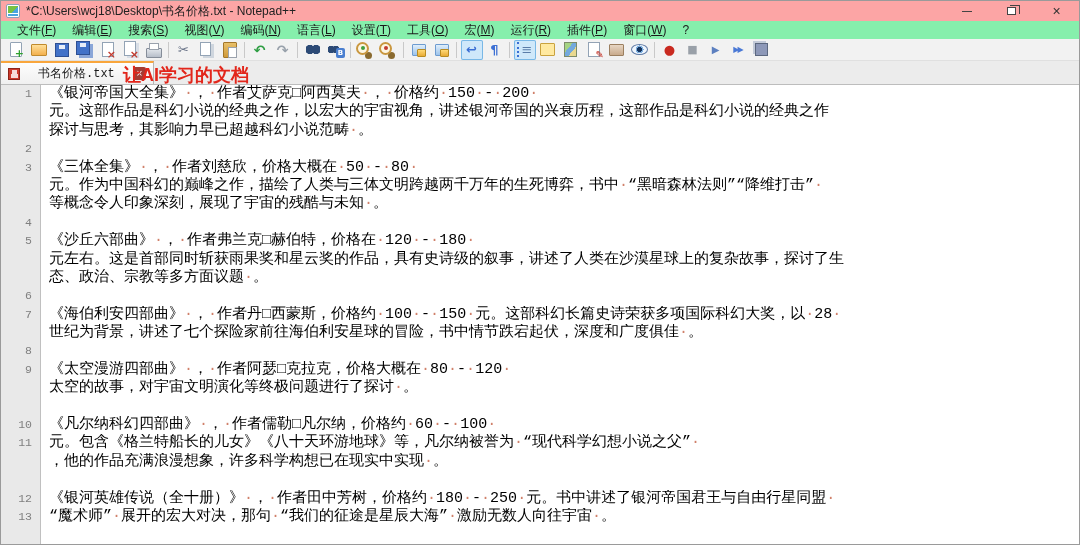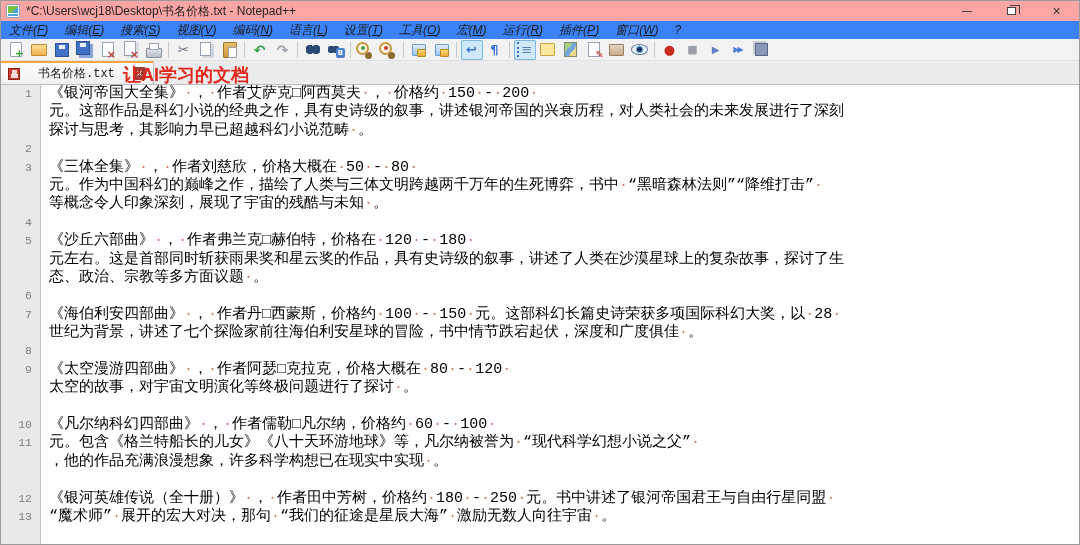--- a/index.html
+++ b/index.html
@@ -14,21 +14,21 @@
   .app-icon::after { content: ''; position: absolute; left: 1px; bottom: 1px; width: 10px; height: 2px; background: #4aa3df; }
   .title-text { font-size: 12px; color: #222; white-space: nowrap; }
   .win-controls { margin-left: auto; display: flex; height: 100%; }
   .wc { width: 45px; height: 100%; display: flex; align-items: center; justify-content: center; color: #444; cursor: default; }
   .wc-min { width: 10px; height: 1px; background: #444; display: inline-block; }
   .wc-restore { width: 9px; height: 8px; border: 1px solid #444; display: inline-block; position: relative; background: #fff; }
   .wc-restore::before { content: ''; position: absolute; left: 2px; top: -3px; width: 9px; height: 8px; border: 1px solid #444; border-left: none; border-bottom: none; }
   .wc-close { font-size: 14px; line-height: 14px; color: #333; }
 
   
-  .menubar { height: 18px; display: flex; align-items: center; padding-left: 0; background: #3b82f6; flex: 0 0 auto; font-style: italic; }
+  .menubar { height: 18px; display: flex; align-items: center; padding-left: 8px; background: #86efac; flex: 0 0 auto; }
   .menu-item { font-size: 12px; color: #1a1a1a; padding: 1px 8px; white-space: nowrap; }
   .menu-item u { text-decoration: underline; }
 
   
   .toolbar { height: 22px; display: flex; align-items: center; padding-left: 3px; background: #f2f2f2; border-bottom: 1px solid #e0e0e0; flex: 0 0 auto; }
   .tb { width: 22px; height: 20px; display: flex; align-items: center; justify-content: center; border-radius: 2px; margin: 0 0.5px; position: relative; }
   .tb.active { background: #cfe8fa; box-shadow: inset 0 0 0 1px #79b8e6; }
   .tsep { width: 1px; height: 16px; background: #c9c9c9; margin: 0 3px; }
   .ic { width: 17px; height: 17px; position: relative; display: flex; align-items: center; justify-content: center; font-family: "DejaVu Sans", sans-serif; }
 
@@ -266,21 +266,21 @@
         <div class="row">10</div>
         <div class="row">11</div>
         <div class="row"></div>
         <div class="row"></div>
         <div class="row">12</div>
         <div class="row">13</div>
         <div class="row"></div>
       </div>
     <div class="code">
         <div class="row">《银河帝国大全集》<span class="sp">·</span>，<span class="sp">·</span>作者艾萨克□阿西莫夫<span class="sp">·</span>，<span class="sp">·</span>价格约<span class="sp">·</span>150<span class="sp">·</span>-<span class="sp">·</span>200<span class="sp">·</span></div>
-        <div class="row">元。这部作品是科幻小说的经典之作，具有史诗级的叙事，讲述银河帝国的兴衰历程，对人类社会的未来发展进行了深刻</div>
+        <div class="row">元。这部作品是科幻小说的经典之作，以宏大的宇宙视角，讲述银河帝国的兴衰历程，这部作品是科幻小说的经典之作</div>
         <div class="row">探讨与思考，其影响力早已超越科幻小说范畴<span class="sp">·</span>。</div>
         <div class="row">&nbsp;</div>
         <div class="row">《三体全集》<span class="sp">·</span>，<span class="sp">·</span>作者刘慈欣，价格大概在<span class="sp">·</span>50<span class="sp">·</span>-<span class="sp">·</span>80<span class="sp">·</span></div>
         <div class="row">元。作为中国科幻的巅峰之作，描绘了人类与三体文明跨越两千万年的生死博弈，书中<span class="sp">·</span>“黑暗森林法则”“降维打击”<span class="sp">·</span></div>
         <div class="row">等概念令人印象深刻，展现了宇宙的残酷与未知<span class="sp">·</span>。</div>
         <div class="row">&nbsp;</div>
         <div class="row">《沙丘六部曲》<span class="sp">·</span>，<span class="sp">·</span>作者弗兰克□赫伯特，价格在<span class="sp">·</span>120<span class="sp">·</span>-<span class="sp">·</span>180<span class="sp">·</span></div>
         <div class="row">元左右。这是首部同时斩获雨果奖和星云奖的作品，具有史诗级的叙事，讲述了人类在沙漠星球上的复杂故事，探讨了生</div>
         <div class="row">态、政治、宗教等多方面议题<span class="sp">·</span>。</div>
         <div class="row">&nbsp;</div>

